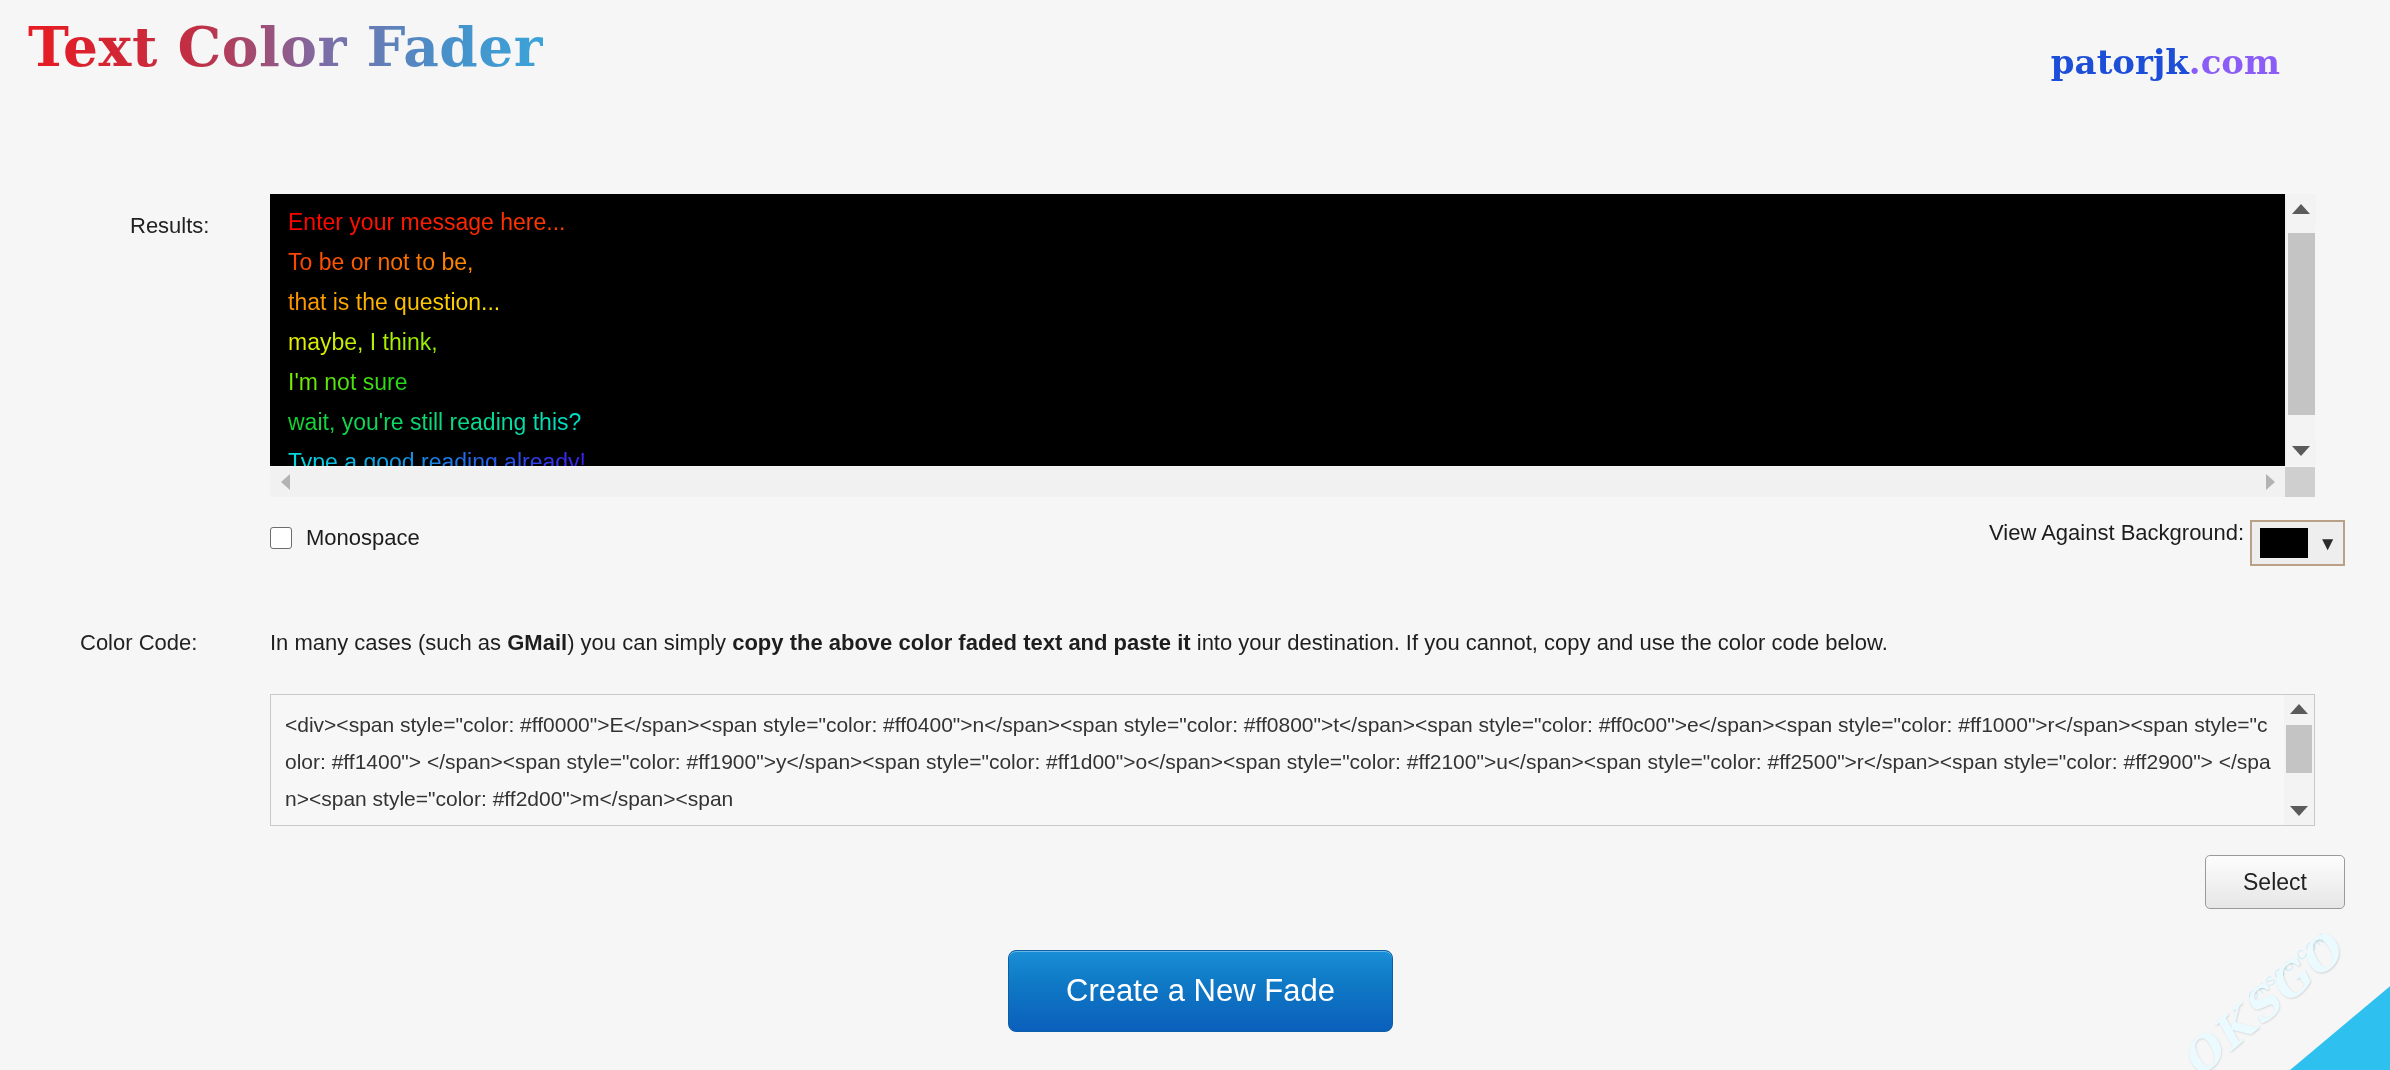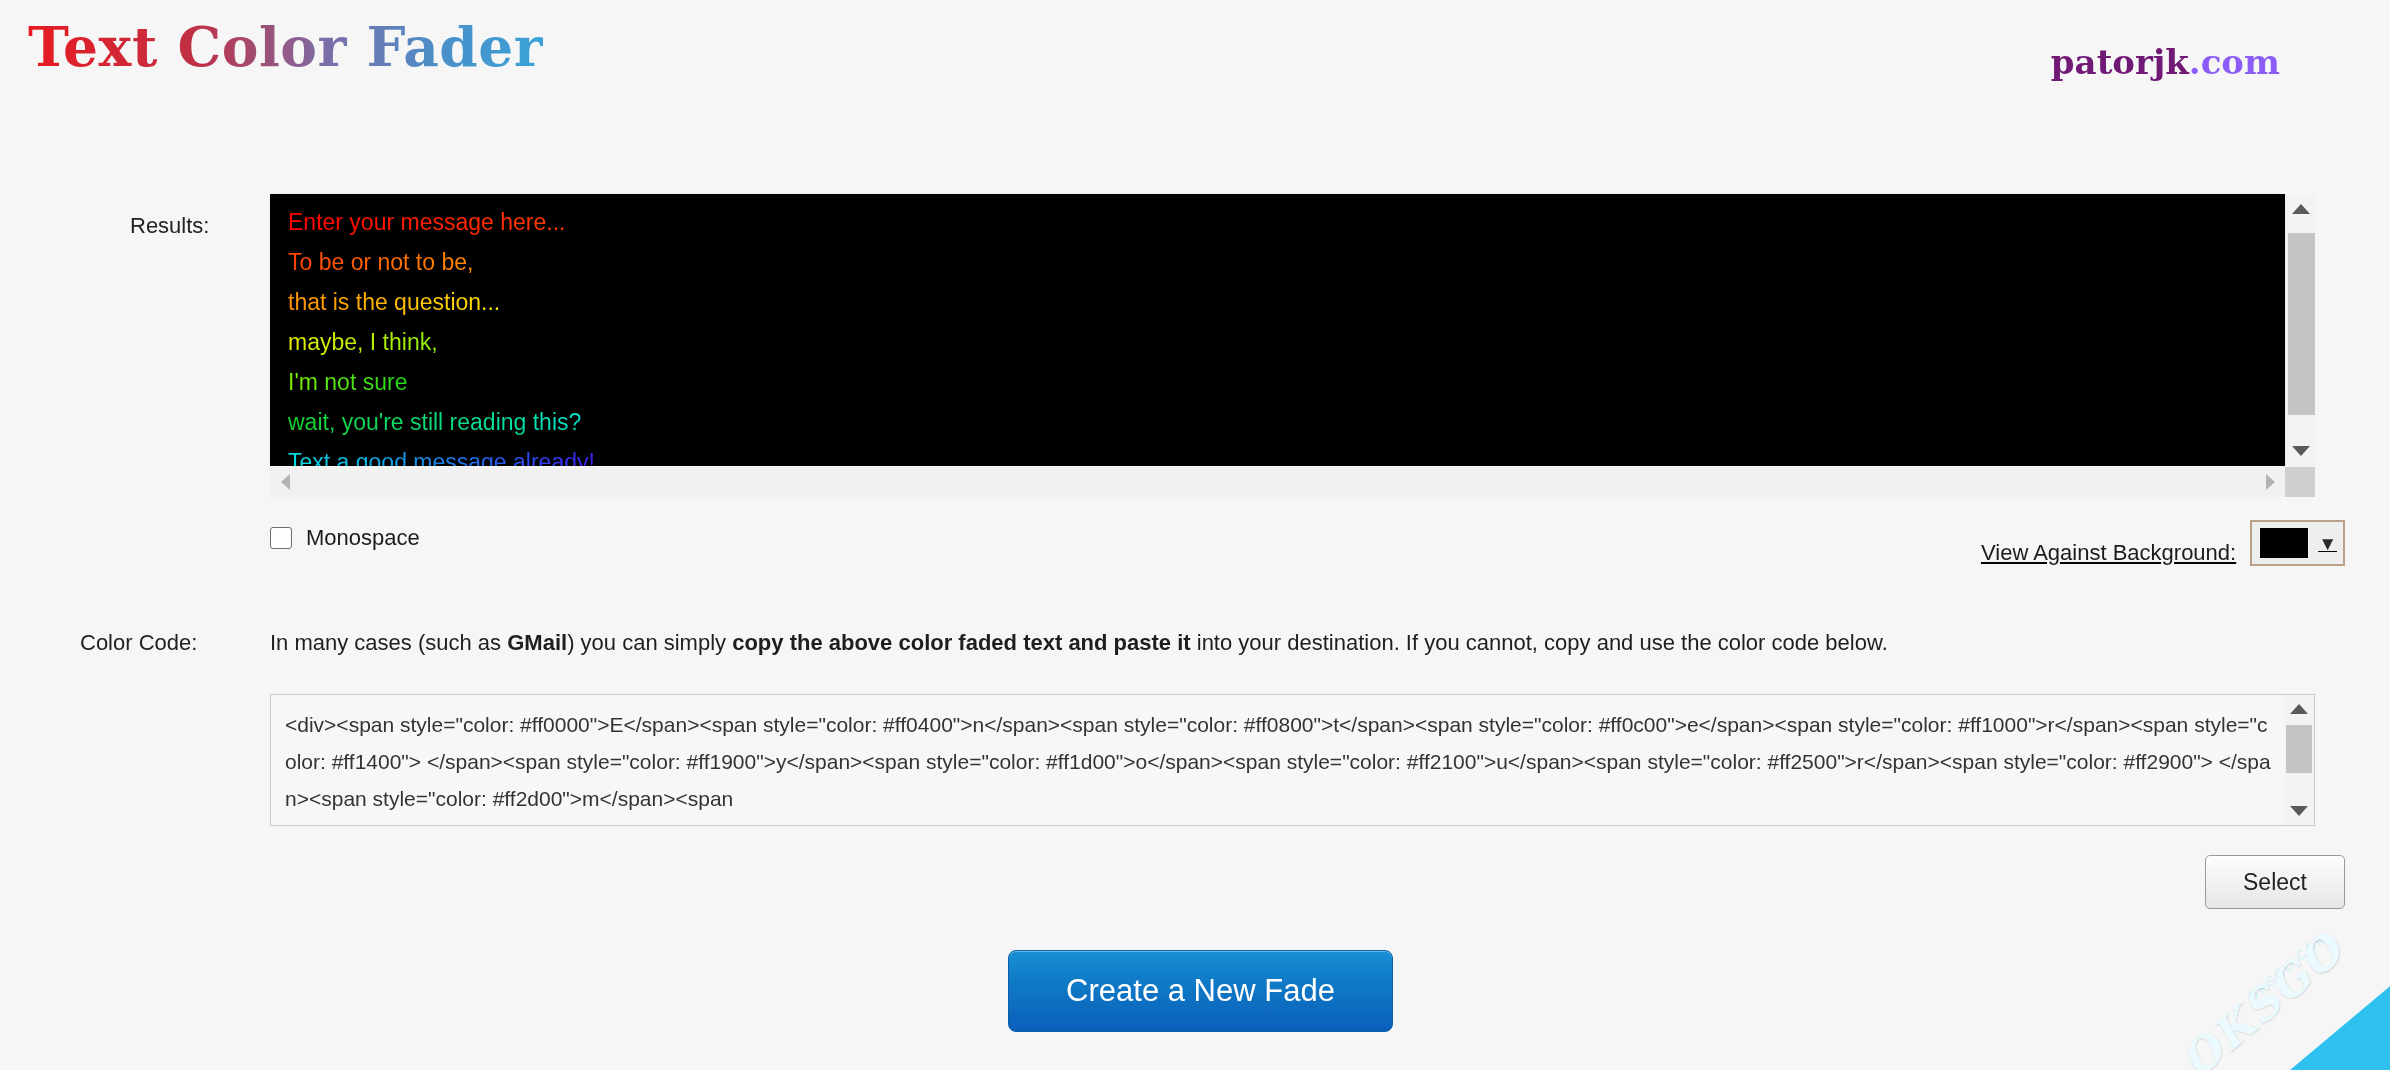--- a/index.html
+++ b/index.html
@@ -29,21 +29,21 @@
     font-size:31px; font-weight:normal; white-space:nowrap;
     background:linear-gradient(to right, #e81b22 0%, #c4293c 22%, #a8445f 42%, #8a5f84 60%, #6f7ba8 76%, #55a0cf 92%, #46b0de 100%);
     -webkit-background-clip:text; background-clip:text;
     color:transparent; -webkit-text-fill-color:transparent;
   }
   #brand {
     position:absolute; right:110px; top:42px;
     font-family:"DejaVu Serif", serif;
     font-size:34px; font-weight:bold; white-space:nowrap;
   }
-  #brand .b-blue { color:#701a75;text-align:center; }
+  #brand .b-blue { color:#1d4ed8;text-align:center; }
   #brand .b-red  { color:#8b5cf6; }
 
   
   #results-label {
     position:absolute; left:130px; top:213px;
     font-size:22px; color:#222;
   }
   #result-box-wrap {
     position:absolute; left:270px; top:194px;
     width:2045px; height:310px;
@@ -109,21 +109,21 @@
     display:flex; align-items:center; gap:14px;
   }
   #mono-box {
     width:22px; height:22px; border:1.6px solid #6c6c6c;
     border-radius:3px; background:#fff;
   }
   #mono-label { font-size:22px; color:#1c1c1c; }
 
   #bg-row {
     position:absolute; right:45px; top:520px;
-    display:flex; align-items:flex-end; gap:14px;text-decoration:underline;
+    display:flex; align-items:flex-start; gap:6px;
   }
   #bg-label { font-size:22px; color:#1c1c1c; }
   #bg-select {
     display:flex; align-items:center;
     border:2px solid #b9a187; background:#eeeeee;
     height:46px; padding:0 6px 0 8px; gap:10px;
   }
   #bg-swatch { width:48px; height:30px; background:#000000; }
   #bg-caret { font-size:19px; color:#2b2b2b; line-height:1; }
 
@@ -224,21 +224,21 @@
 <div id="results-label">Results:</div>
 
 <div id="result-box-wrap">
   <div id="result-area">
     <span class="res-line rl0">Enter your message here...</span>
     <span class="res-line rl1">To be or not to be,</span>
     <span class="res-line rl2">that is the question...</span>
     <span class="res-line rl3">maybe, I think,</span>
     <span class="res-line rl4">I'm not sure</span>
     <span class="res-line rl5">wait, you're still reading this?</span>
-    <span class="res-line rl6">Text a good message already!</span>
+    <span class="res-line rl6">Type a good reading already!</span>
   </div>
 
   <div id="v-scroll">
     <div class="sb-btn" id="v-up">
         <div class="tri tri-up"></div>
       </div>
     <div id="v-thumb"></div>
     <div class="sb-btn" id="v-down">
         <div class="tri tri-down"></div>
       </div>

